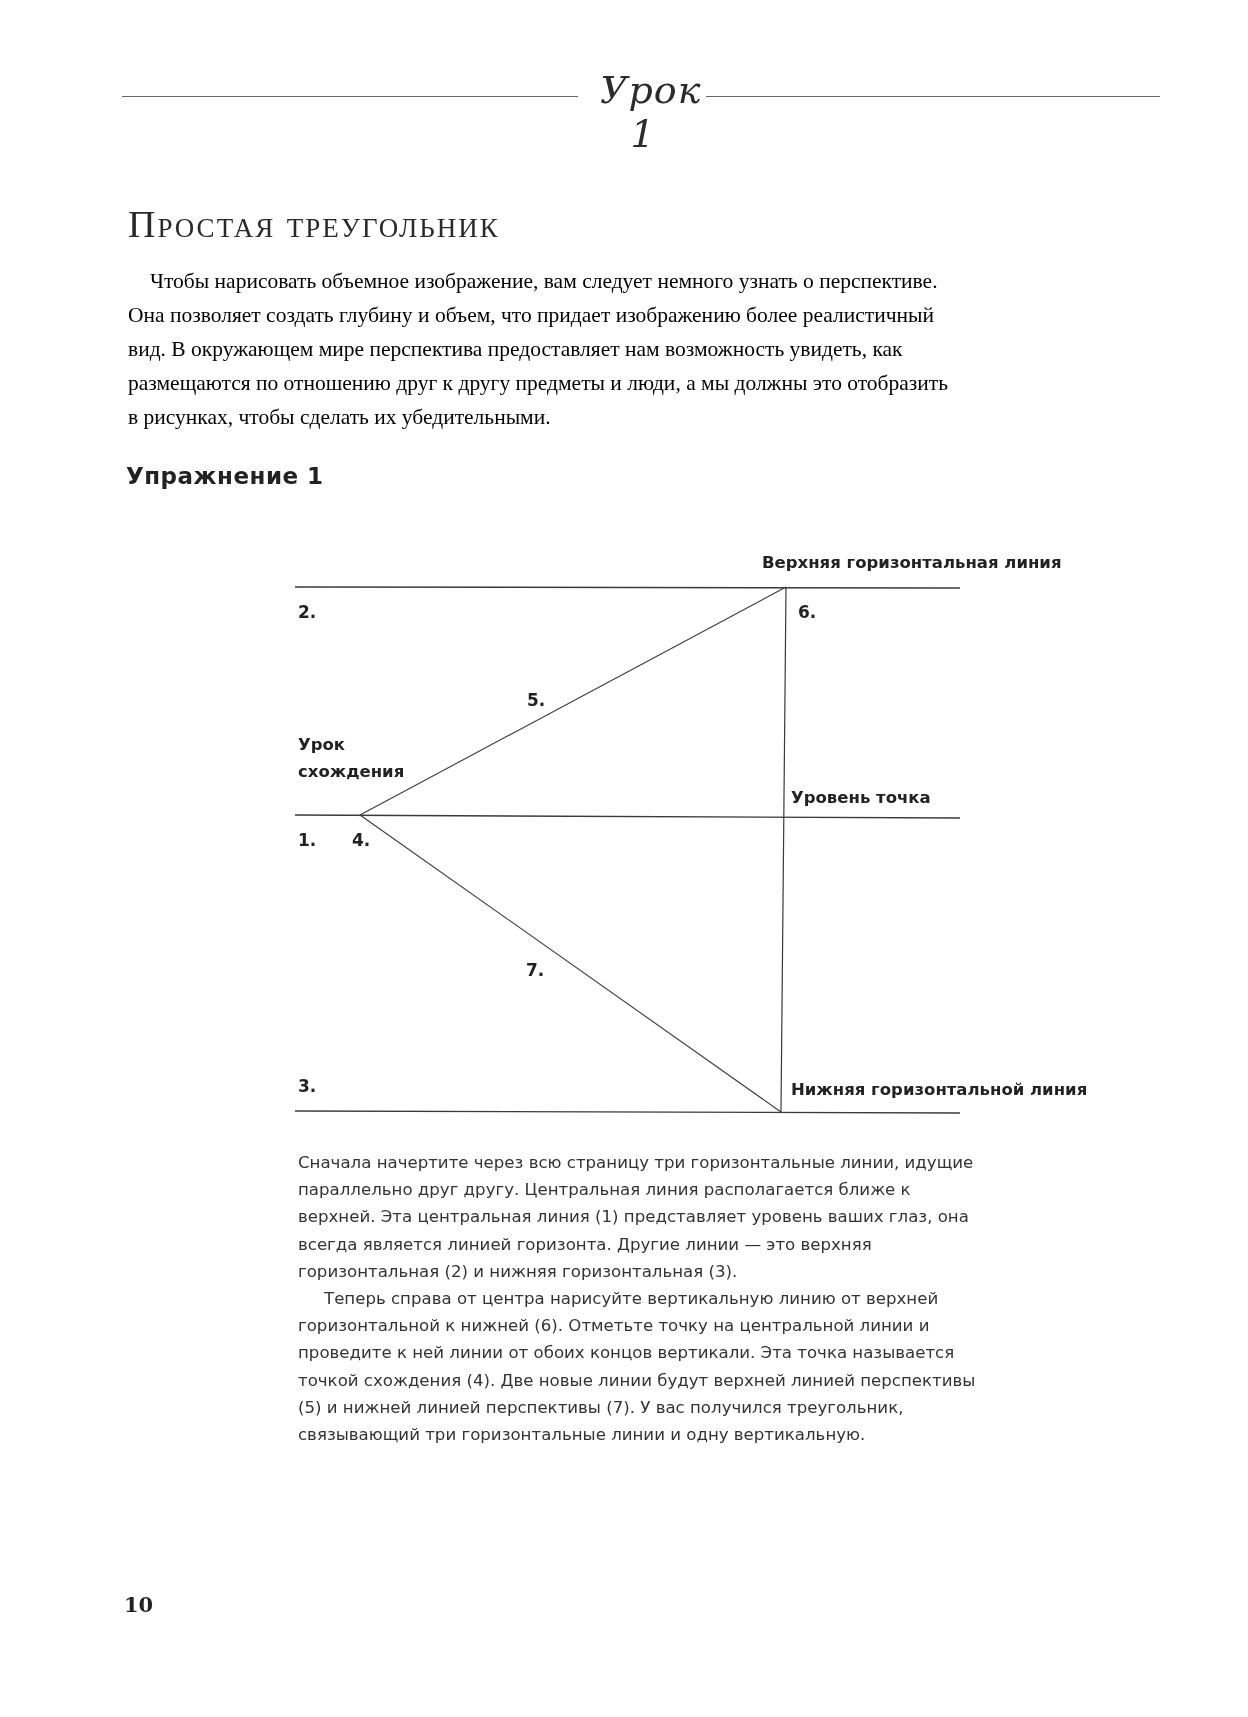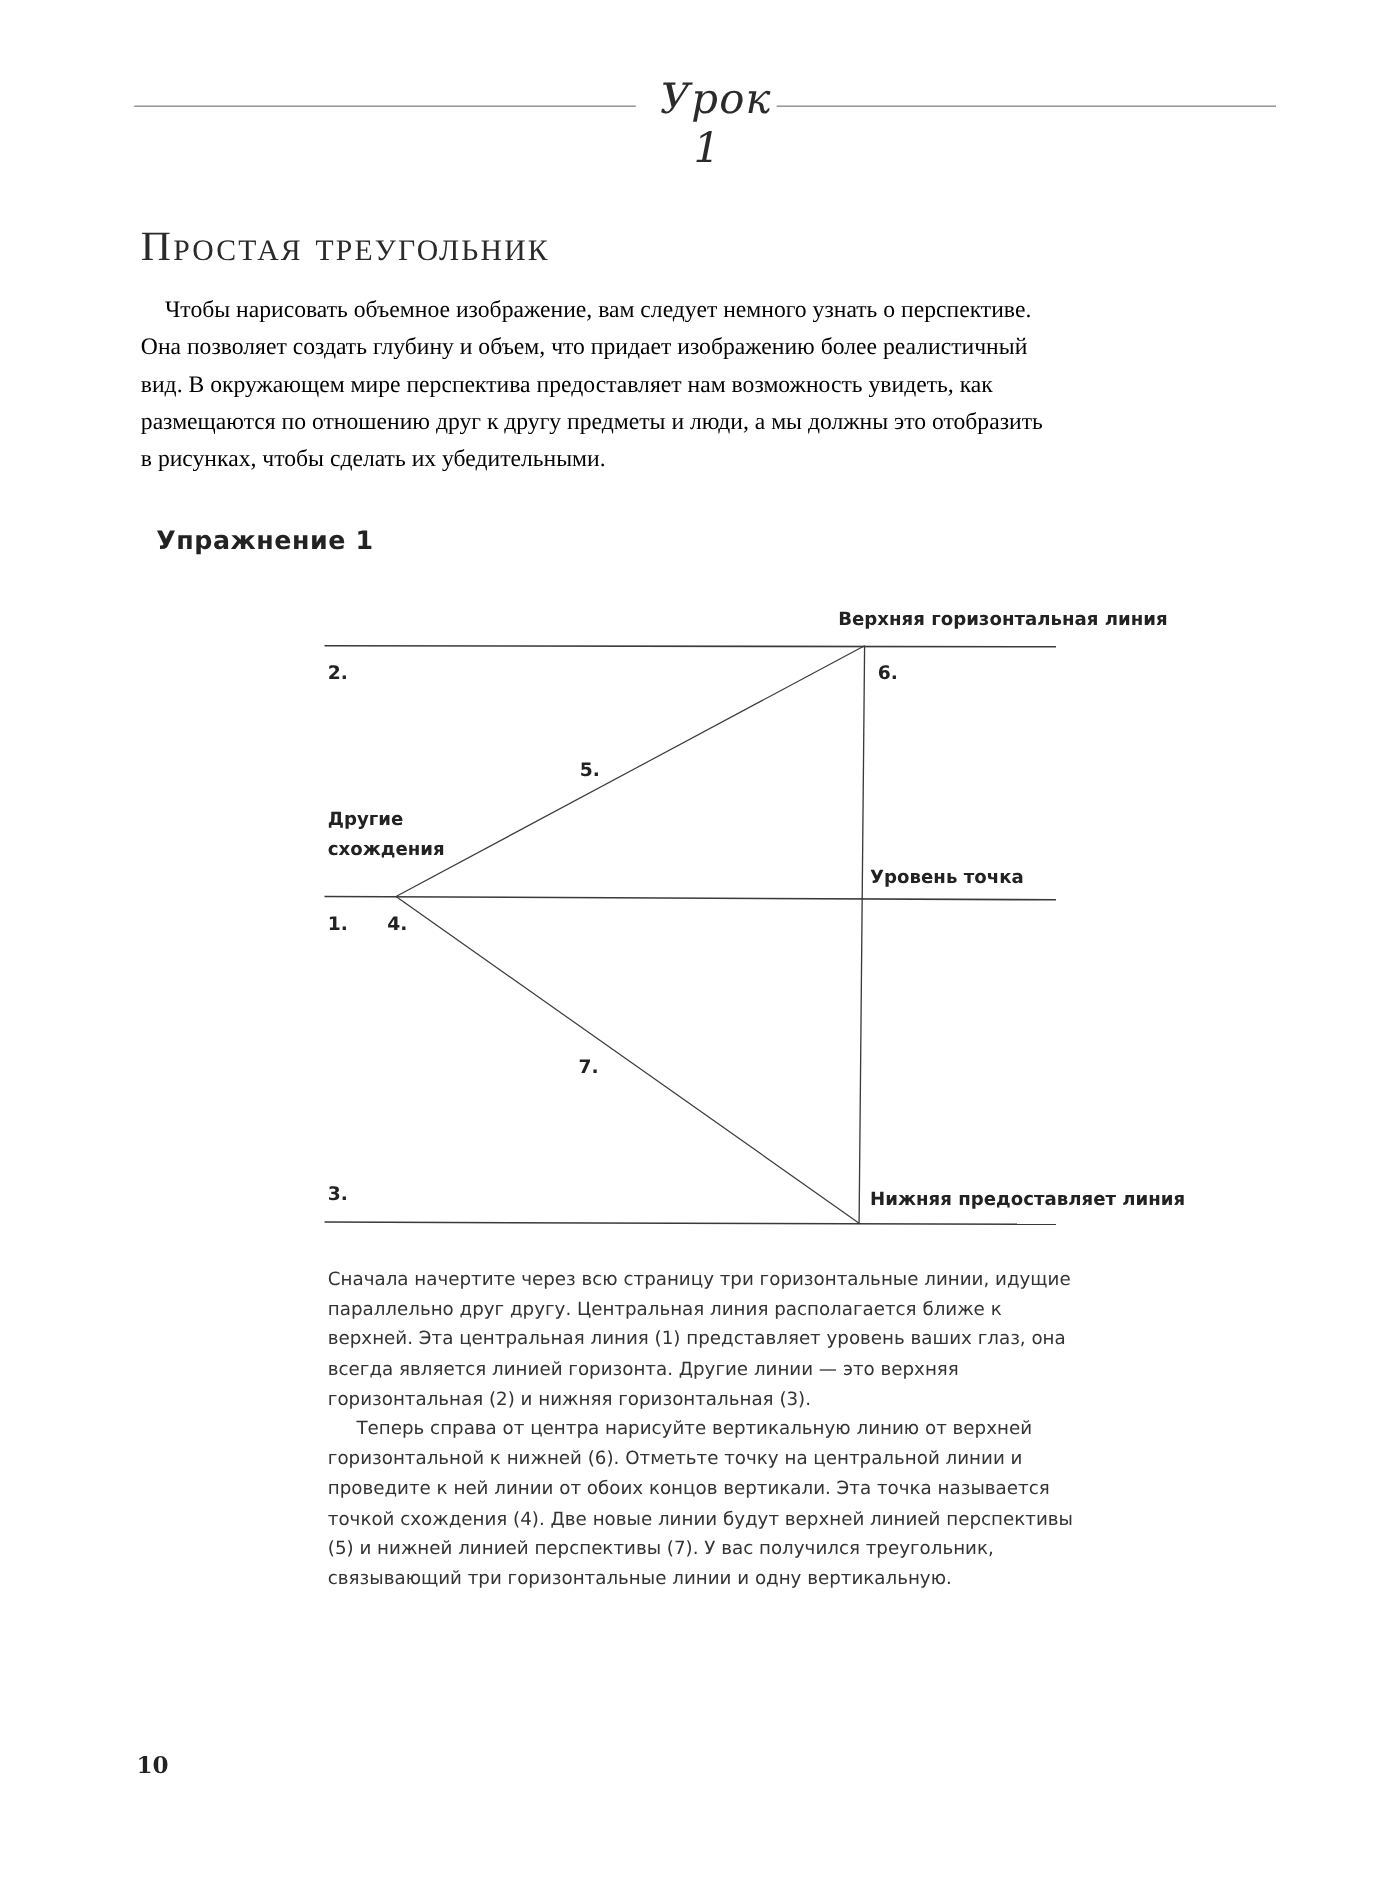--- a/index.html
+++ b/index.html
@@ -51,42 +51,42 @@
 <div class="rule" style="left:122px; top:96px; width:456px;"></div>
 <div class="chapter-label">Урок 1</div>
 <div class="rule" style="left:706px; top:96px; width:454px;"></div>
 
 <h1 class="title" style="margin:0;">Простая треугольник</h1>
 
 <div class="intro">
   <p>Чтобы нарисовать объемное изображение, вам следует немного узнать о перспективе. Она позволяет создать глубину и объем, что придает изображению более реалистичный вид. В окружающем мире перспектива предоставляет нам возможность увидеть, как размещаются по отношению друг к другу предметы и люди, а мы должны это отобразить в рисунках, чтобы сделать их убедительными.</p>
 </div>
 
-<h2 class="exercise-heading" style="margin:16px;">Упражнение 1</h2>
+<h2 class="exercise-heading" style="margin:0;">Упражнение 1</h2>
 
 <svg class="diagram" viewBox="0 0 1248 1717" width="1248" height="1717">
   <line x1="295" y1="587" x2="960" y2="588" stroke="#3a3a3a" stroke-width="1.4"></line>
   <line x1="295" y1="815" x2="960" y2="818" stroke="#3a3a3a" stroke-width="1.4"></line>
   <line x1="295" y1="1111" x2="960" y2="1113" stroke="#3a3a3a" stroke-width="1.4"></line>
   <line x1="786" y1="587" x2="781" y2="1112" stroke="#3a3a3a" stroke-width="1.2"></line>
   <line x1="360" y1="815" x2="786" y2="587" stroke="#3a3a3a" stroke-width="1.1"></line>
   <line x1="360" y1="815" x2="781" y2="1112" stroke="#3a3a3a" stroke-width="1.1"></line>
 </svg>
 
 <div class="dlabel" style="left:762px; top:553px;">Верхняя горизонтальная линия</div>
 <div class="dnum" style="left:298px; top:602px;">2.</div>
 <div class="dnum" style="left:798px; top:602px;">6.</div>
 <div class="dnum" style="left:527px; top:690px;">5.</div>
-<div class="dlabel" style="left:298px; top:735px;">Другие</div>
+<div class="dlabel" style="left:298px; top:735px;">Урок</div>
 <div class="dlabel" style="left:298px; top:762px;">схождения</div>
 <div class="dlabel" style="left:791px; top:788px;">Уровень точка</div>
 <div class="dnum" style="left:298px; top:830px;">1.</div>
 <div class="dnum" style="left:352px; top:830px;">4.</div>
 <div class="dnum" style="left:526px; top:960px;">7.</div>
 <div class="dnum" style="left:298px; top:1076px;">3.</div>
-<div class="dlabel" style="left:791px; top:1080px;">Нижняя предоставляет линия</div>
+<div class="dlabel" style="left:791px; top:1080px;">Нижняя горизонтальной линия</div>
 
 <div class="caption">
   <p>Сначала начертите через всю страницу три горизонтальные линии, идущие параллельно друг другу. Центральная линия располагается ближе к верхней. Эта центральная линия (1) представляет уровень ваших глаз, она всегда является линией горизонта. Другие линии — это верхняя горизонтальная (2) и нижняя горизонтальная (3).</p>
   <p class="indent">Теперь справа от центра нарисуйте вертикальную линию от верхней горизонтальной к нижней (6). Отметьте точку на центральной линии и проведите к ней линии от обоих концов вертикали. Эта точка называется точкой схождения (4). Две новые линии будут верхней линией перспективы (5) и нижней линией перспективы (7). У вас получился треугольник, связывающий три горизонтальные линии и одну вертикальную.</p>
 </div>
 
 <div class="page-number">10</div>
 
 </body></html>

